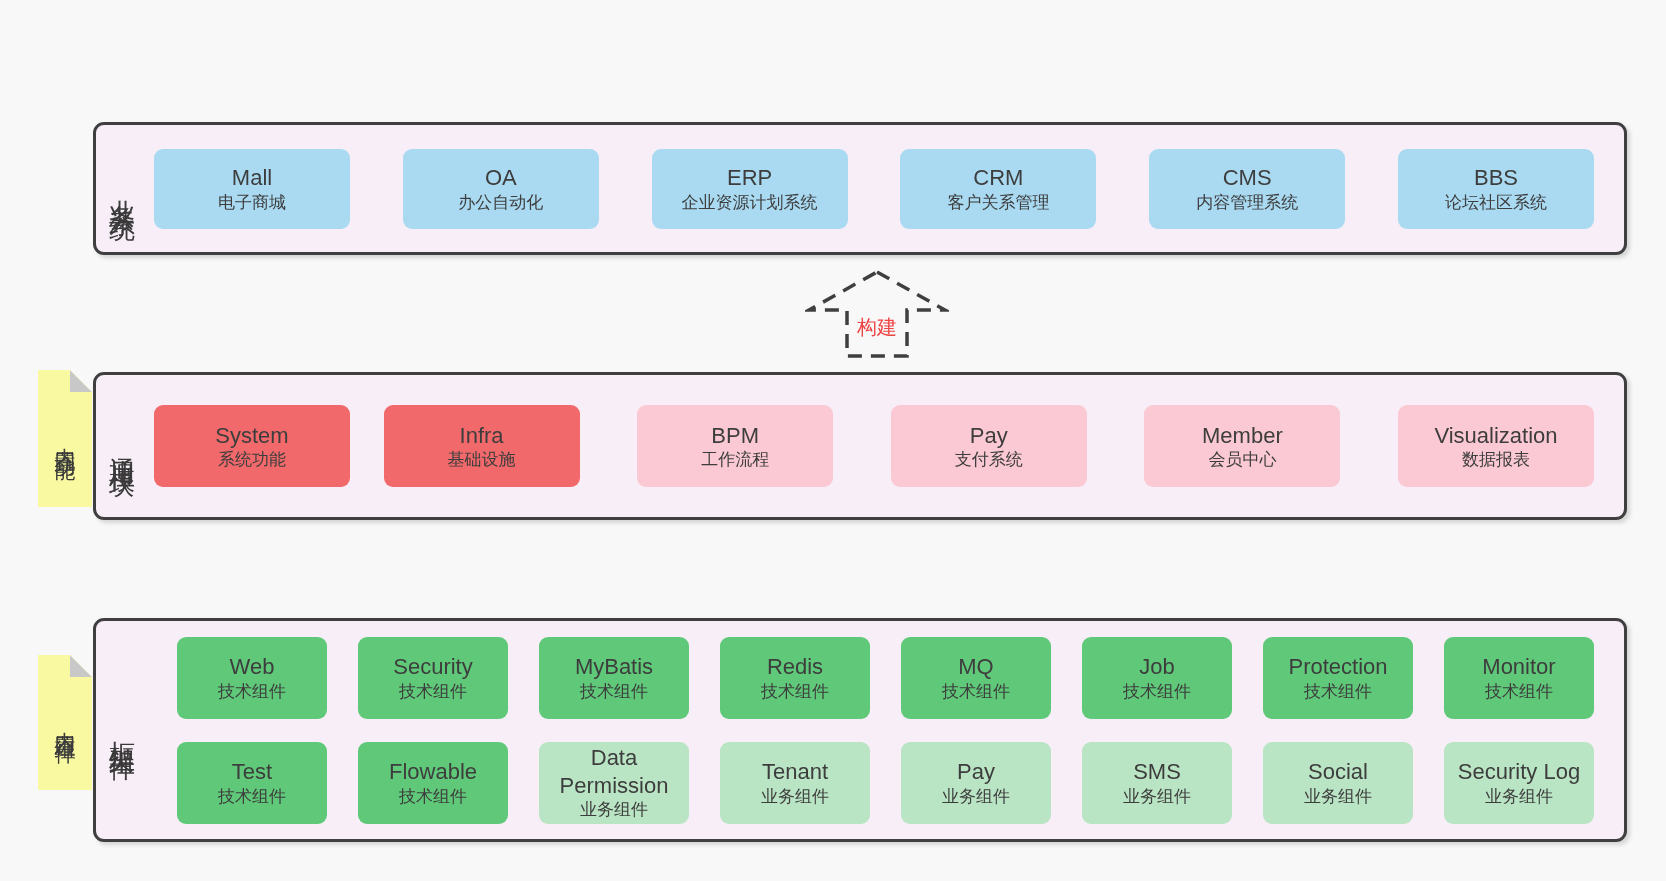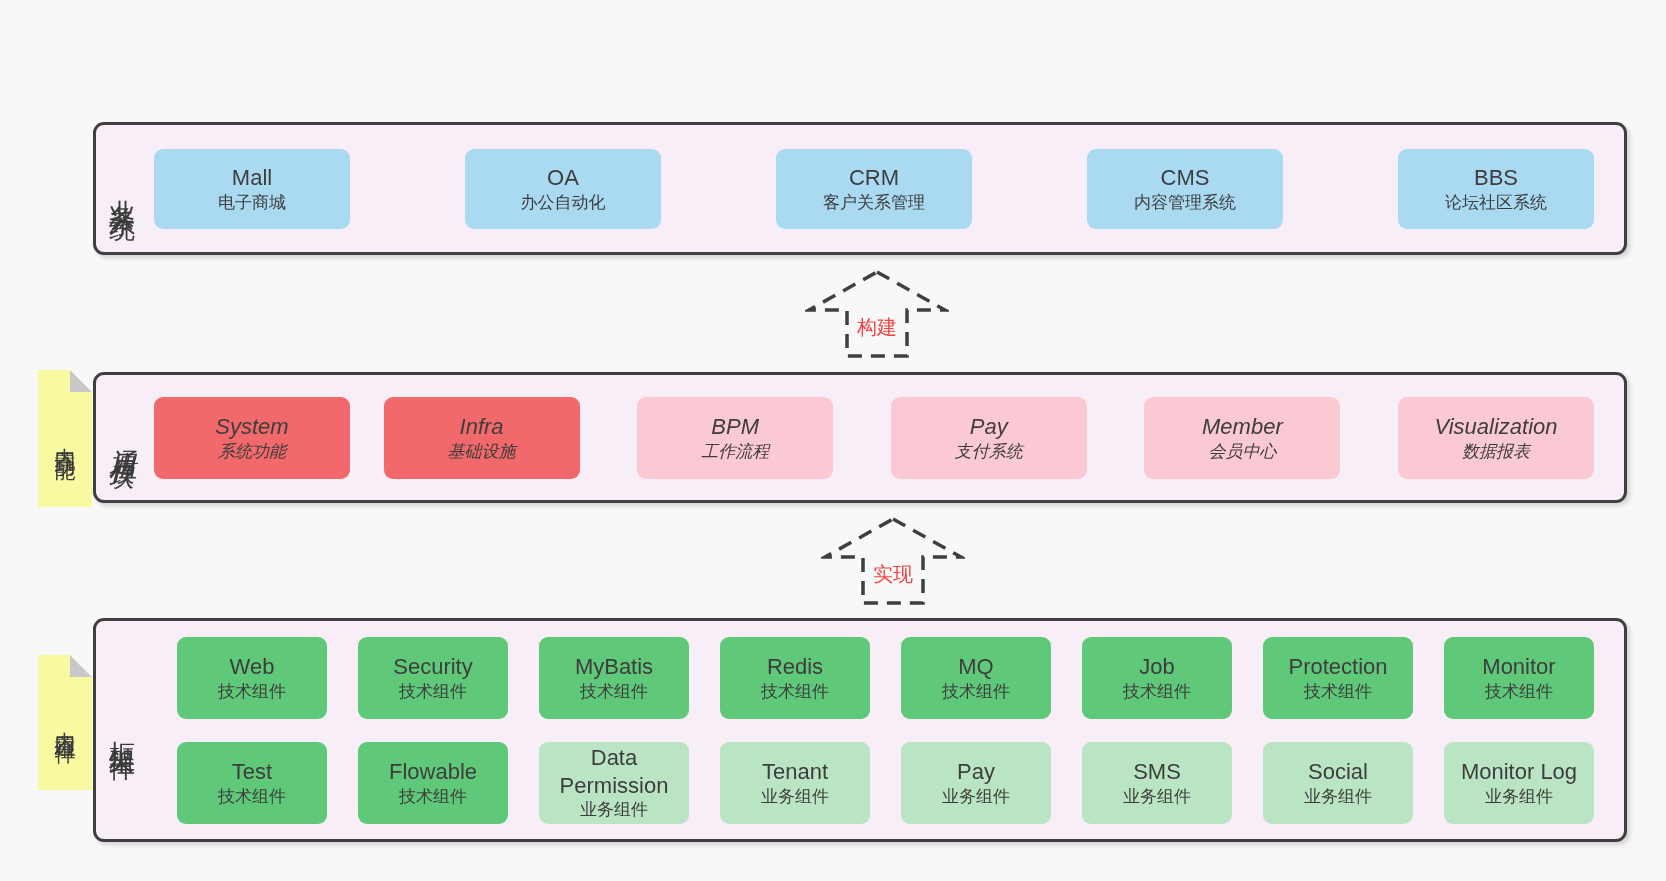--- a/index.html
+++ b/index.html
@@ -13,21 +13,21 @@
 
   .panel {
     position: absolute; left: 93px; width: 1534px;
     background: var(--panel-bg, #f8eef7);
     border: 3px solid var(--panel-border, #3f3f3f);
     border-radius: 11px;
     box-shadow: 3px 3px 4px rgba(0,0,0,0.14);
     display: flex;
   }
   #panel-business  { top: 122px; height: 133px; }
-  #panel-common    { top: 372px; height: 131px; font-style: italic; }
+  #panel-common    { top: 372px; height: 148px; }
   #panel-framework { top: 618px; height: 224px; }
 
   .side-label {
     width: 54px; display: flex; align-items: center; justify-content: center;
     writing-mode: vertical-rl; text-orientation: upright;
     font-size: 26px; letter-spacing: 5px; color: #3a3a3a;
   }
 
   .rows {
     flex: 1; display: flex; flex-direction: column;
@@ -91,20 +91,24 @@
         <div class="row">
           <div class="box c-blue">
     <div class="box-title">Mall</div>
     <div class="box-sub">电子商城</div>
   </div>
           <div class="box c-blue">
     <div class="box-title">OA</div>
     <div class="box-sub">办公自动化</div>
   </div>
           <div class="box c-blue">
+    <div class="box-title">ERP</div>
+    <div class="box-sub">企业资源计划系统</div>
+  </div>
+          <div class="box c-blue">
     <div class="box-title">CRM</div>
     <div class="box-sub">客户关系管理</div>
   </div>
           <div class="box c-blue">
     <div class="box-title">CMS</div>
     <div class="box-sub">内容管理系统</div>
   </div>
           <div class="box c-blue">
     <div class="box-title">BBS</div>
     <div class="box-sub">论坛社区系统</div>
@@ -150,26 +154,20 @@
     <div class="box-sub">会员中心</div>
   </div>
           <div class="box c-pink">
     <div class="box-title">Visualization</div>
     <div class="box-sub">数据报表</div>
   </div>
         </div>
       </div>
   </section>
 
-  <div class="arrow" id="arrow-implement">
-    <svg width="144" height="92" viewBox="0 0 144 92">
-      <polygon points="72,4 140,42 102,42 102,88 42,88 42,42 4,42" fill="none" stroke="#3f3f3f" stroke-width="3.5" stroke-dasharray="14 9"></polygon>
-    </svg>
-    <span class="arrow-label">实现</span>
-  </div>
 
   <aside class="sticky" id="sticky-components">
     <div class="fold"></div>
     <div class="sticky-label">内置组件</div>
   </aside>
 
   <section class="panel" id="panel-framework">
     <div class="side-label">框架组件</div>
     <div class="rows narrow">
         <div class="row">
@@ -229,20 +227,20 @@
   </div>
           <div class="box c-light_green">
     <div class="box-title">SMS</div>
     <div class="box-sub">业务组件</div>
   </div>
           <div class="box c-light_green">
     <div class="box-title">Social</div>
     <div class="box-sub">业务组件</div>
   </div>
           <div class="box c-light_green">
-    <div class="box-title">Monitor Log</div>
+    <div class="box-title">Security Log</div>
     <div class="box-sub">业务组件</div>
   </div>
         </div>
       </div>
   </section>
 
 </div>
 
 </body></html>

